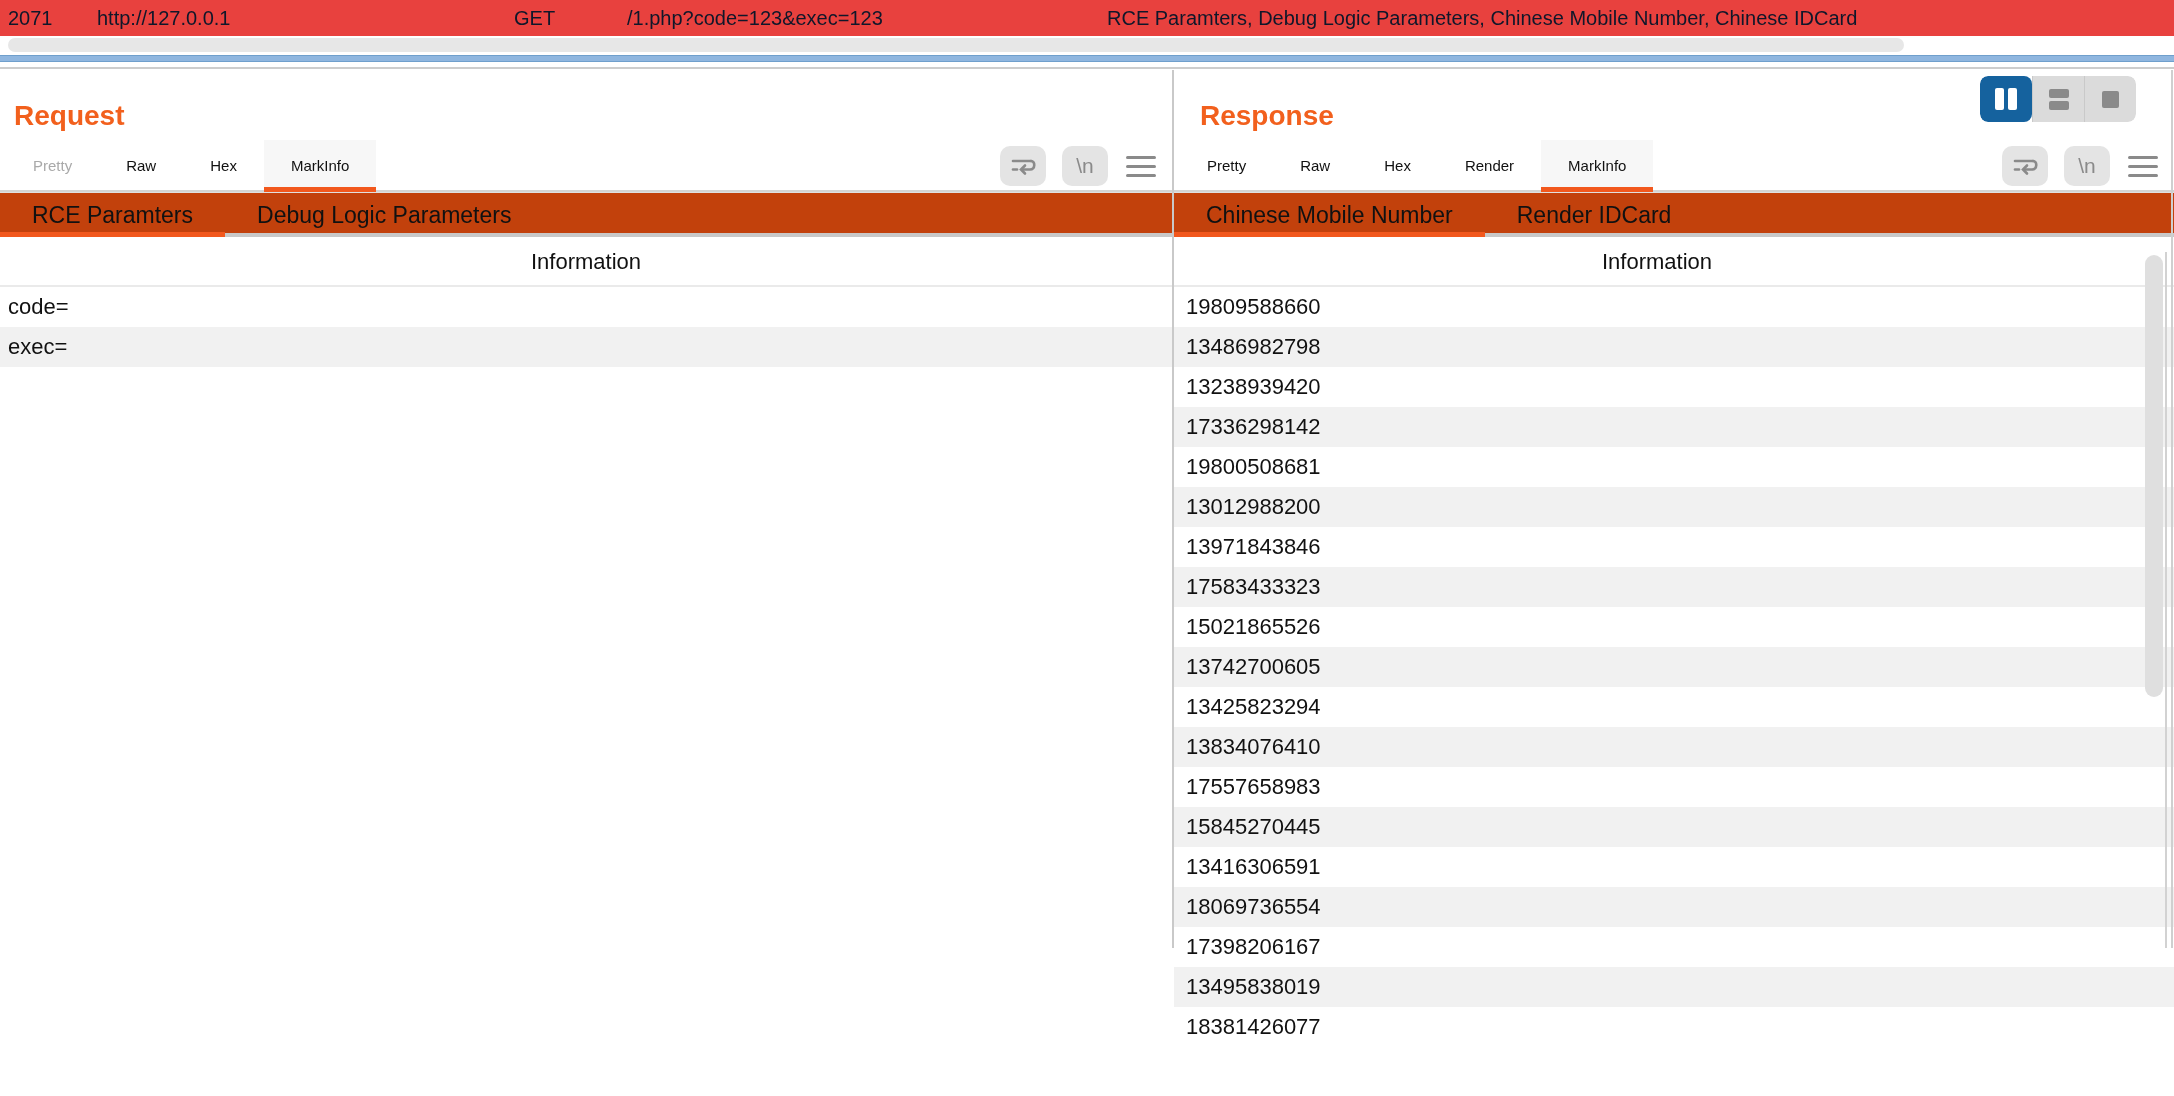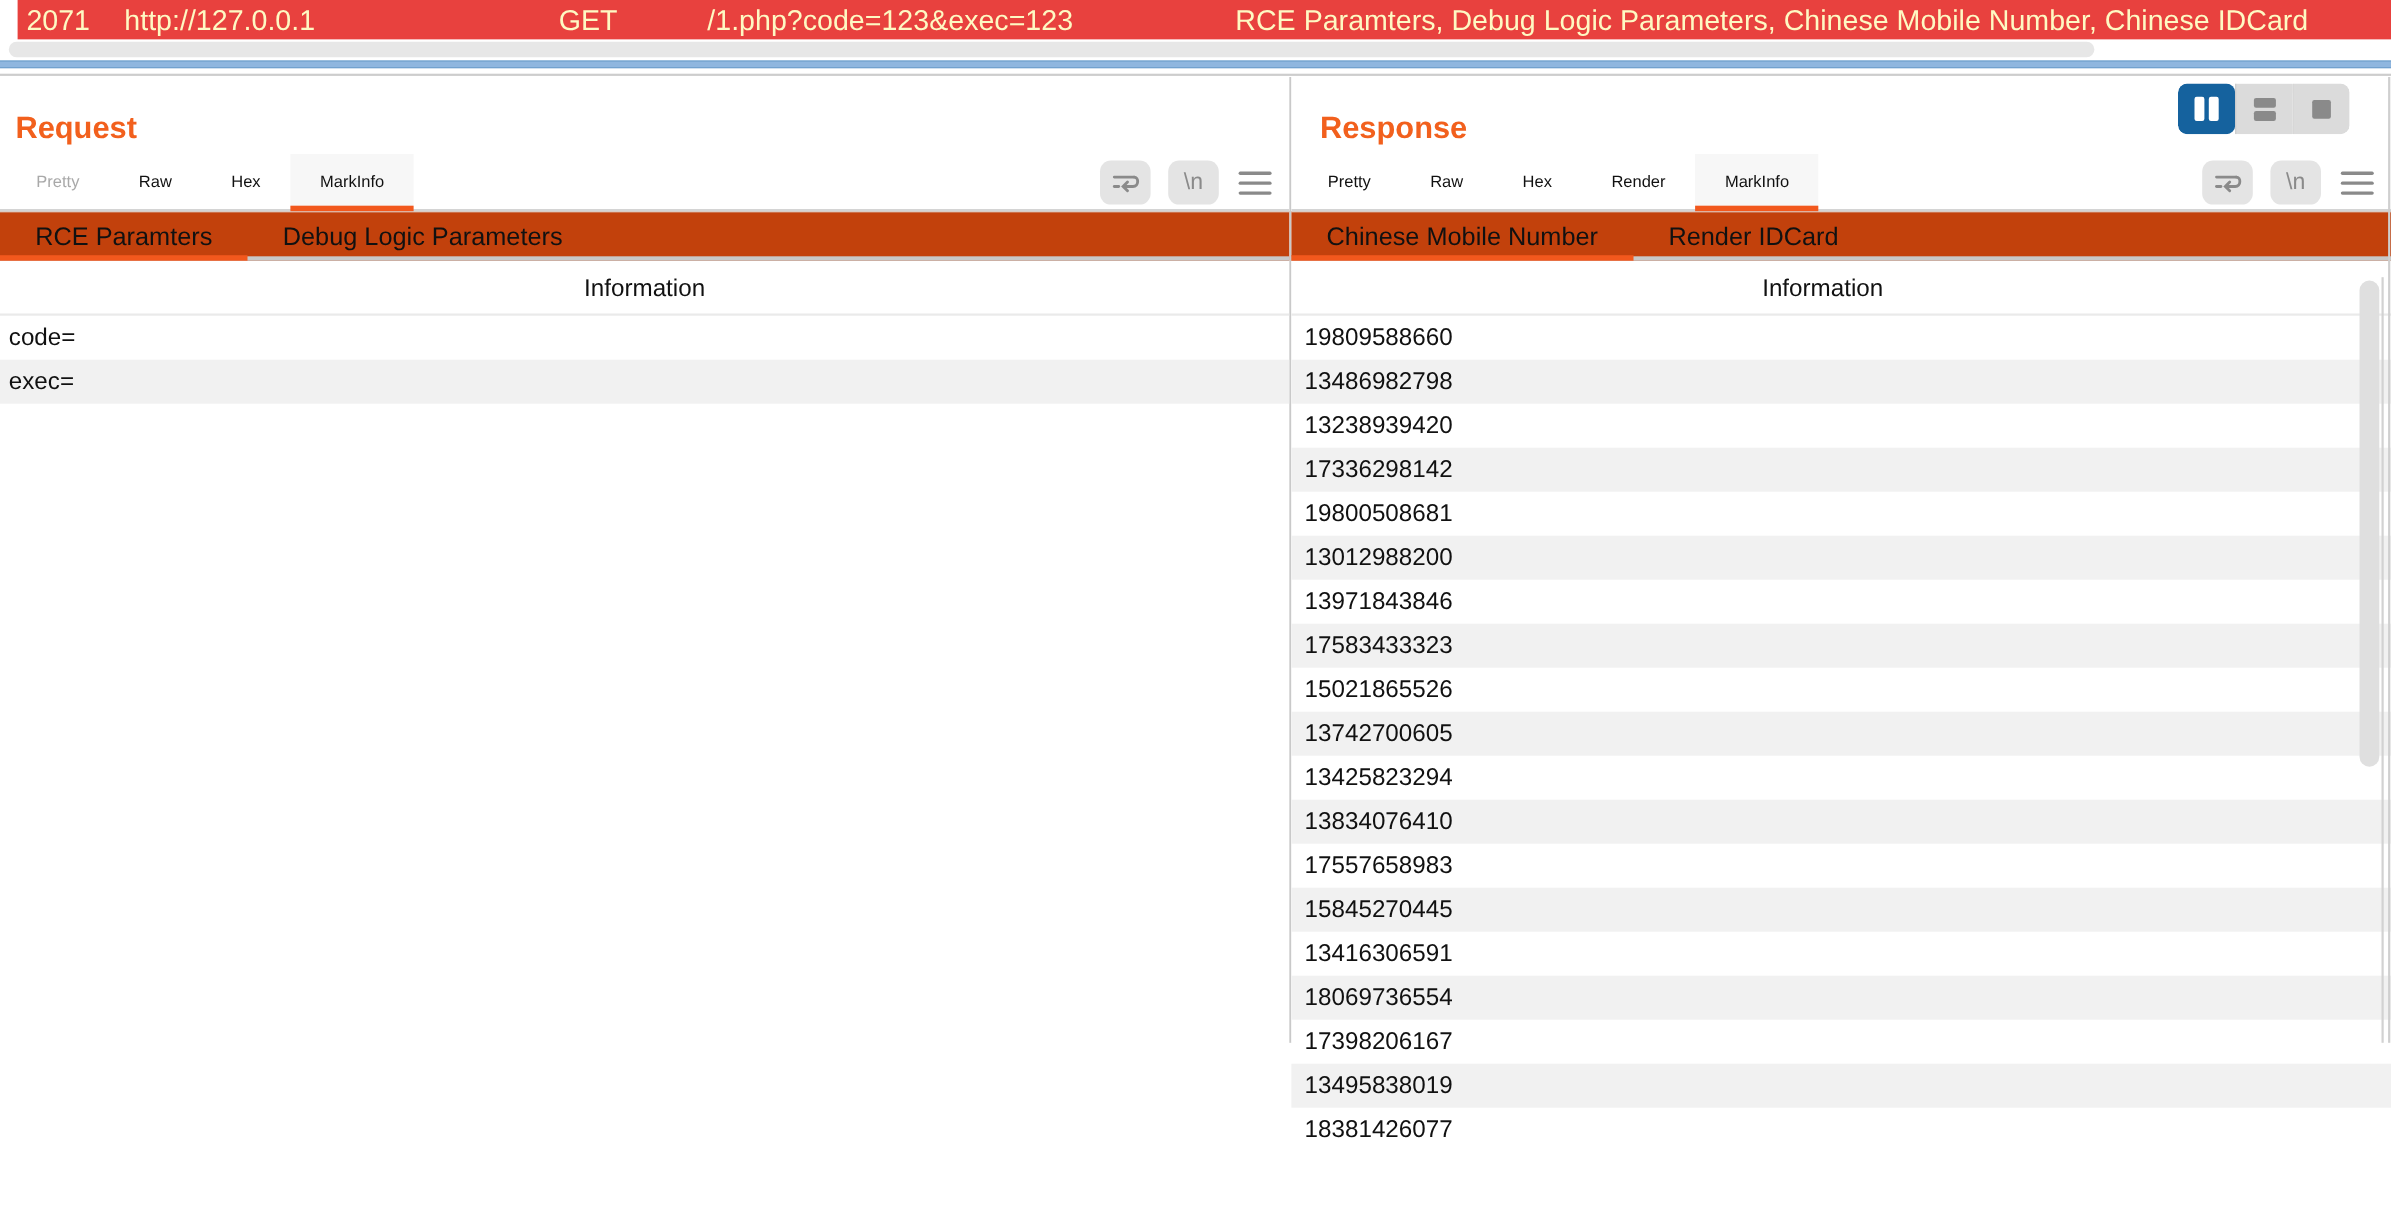--- a/index.html
+++ b/index.html
@@ -1,25 +1,25 @@
 <!DOCTYPE html>
 <html><head>
 <meta charset="utf-8">
 <style>
   * { margin:0; padding:0; box-sizing:border-box; }
   html,body { width:2174px; height:1096px; overflow:hidden; background:#fff;
     font-family:"Liberation Sans", sans-serif; color:#111; }
 
   
-  .history-row { position:relative; height:36px; background:#E8413E; color:#fef9c3;
-    font-size:26px; line-height:36px;margin-left:16px; }
+  .history-row { position:relative; height:36px; background:#E8413E; color:#0f172a;
+    font-size:20px; line-height:36px; }
   .history-row span { position:absolute; top:0; white-space:nowrap; }
   .h-id    { left:8px; }
   .h-host  { left:97px; }
-  .h-method{ left:492px; }
+  .h-method{ left:514px; }
   .h-url   { left:627px; }
   .h-tags  { left:1107px; }
 
   
   .strip { position:relative; height:34px; background:#fff; }
   .h-thumb { position:absolute; left:8px; top:2px; width:1896px; height:14px;
     background:#E7E7E7; border-radius:7px; }
   .blue-bar { position:absolute; left:0; top:19px; width:100%; height:7px;
     background:#8FB6DF; border-top:1px solid #6F9FCC; border-bottom:1px solid #6F9FCC; }
   .gray-line { position:absolute; left:0; top:31px; width:100%; height:2px; background:#CDCDCD; }

